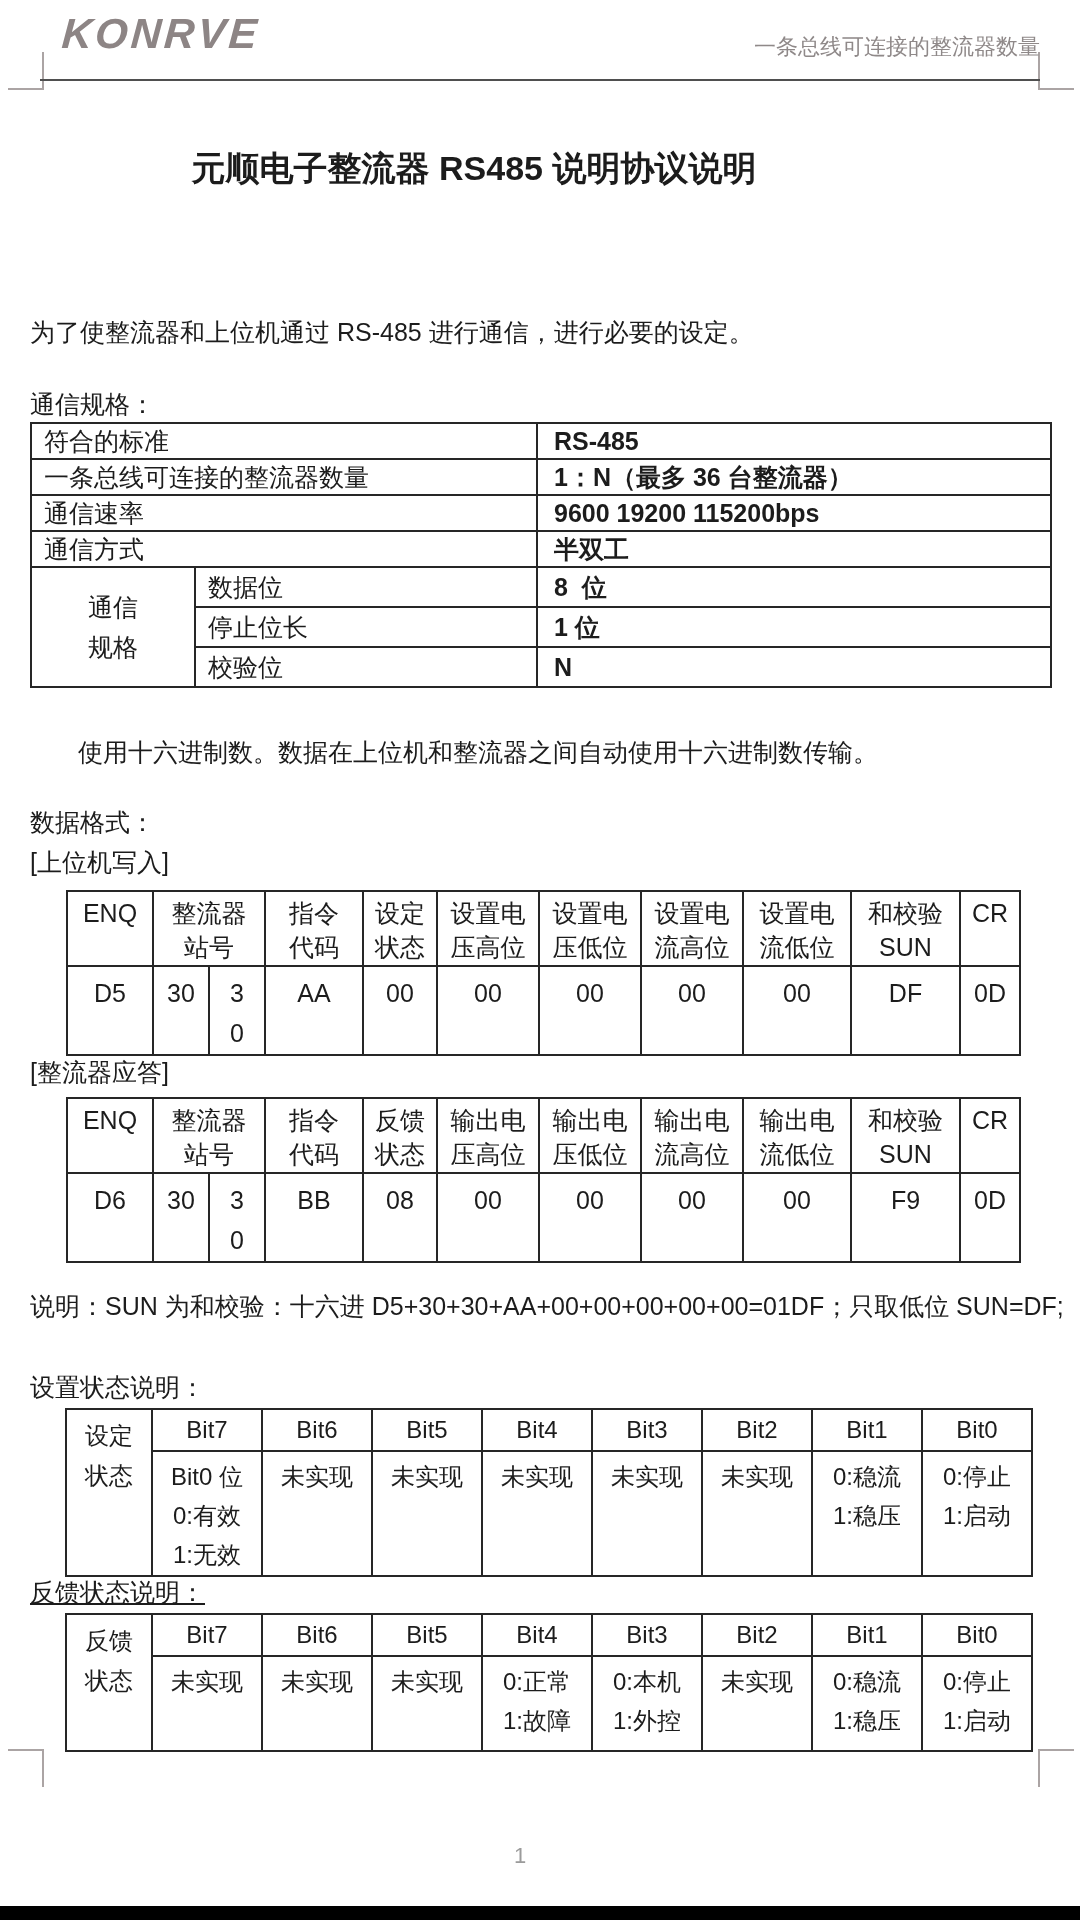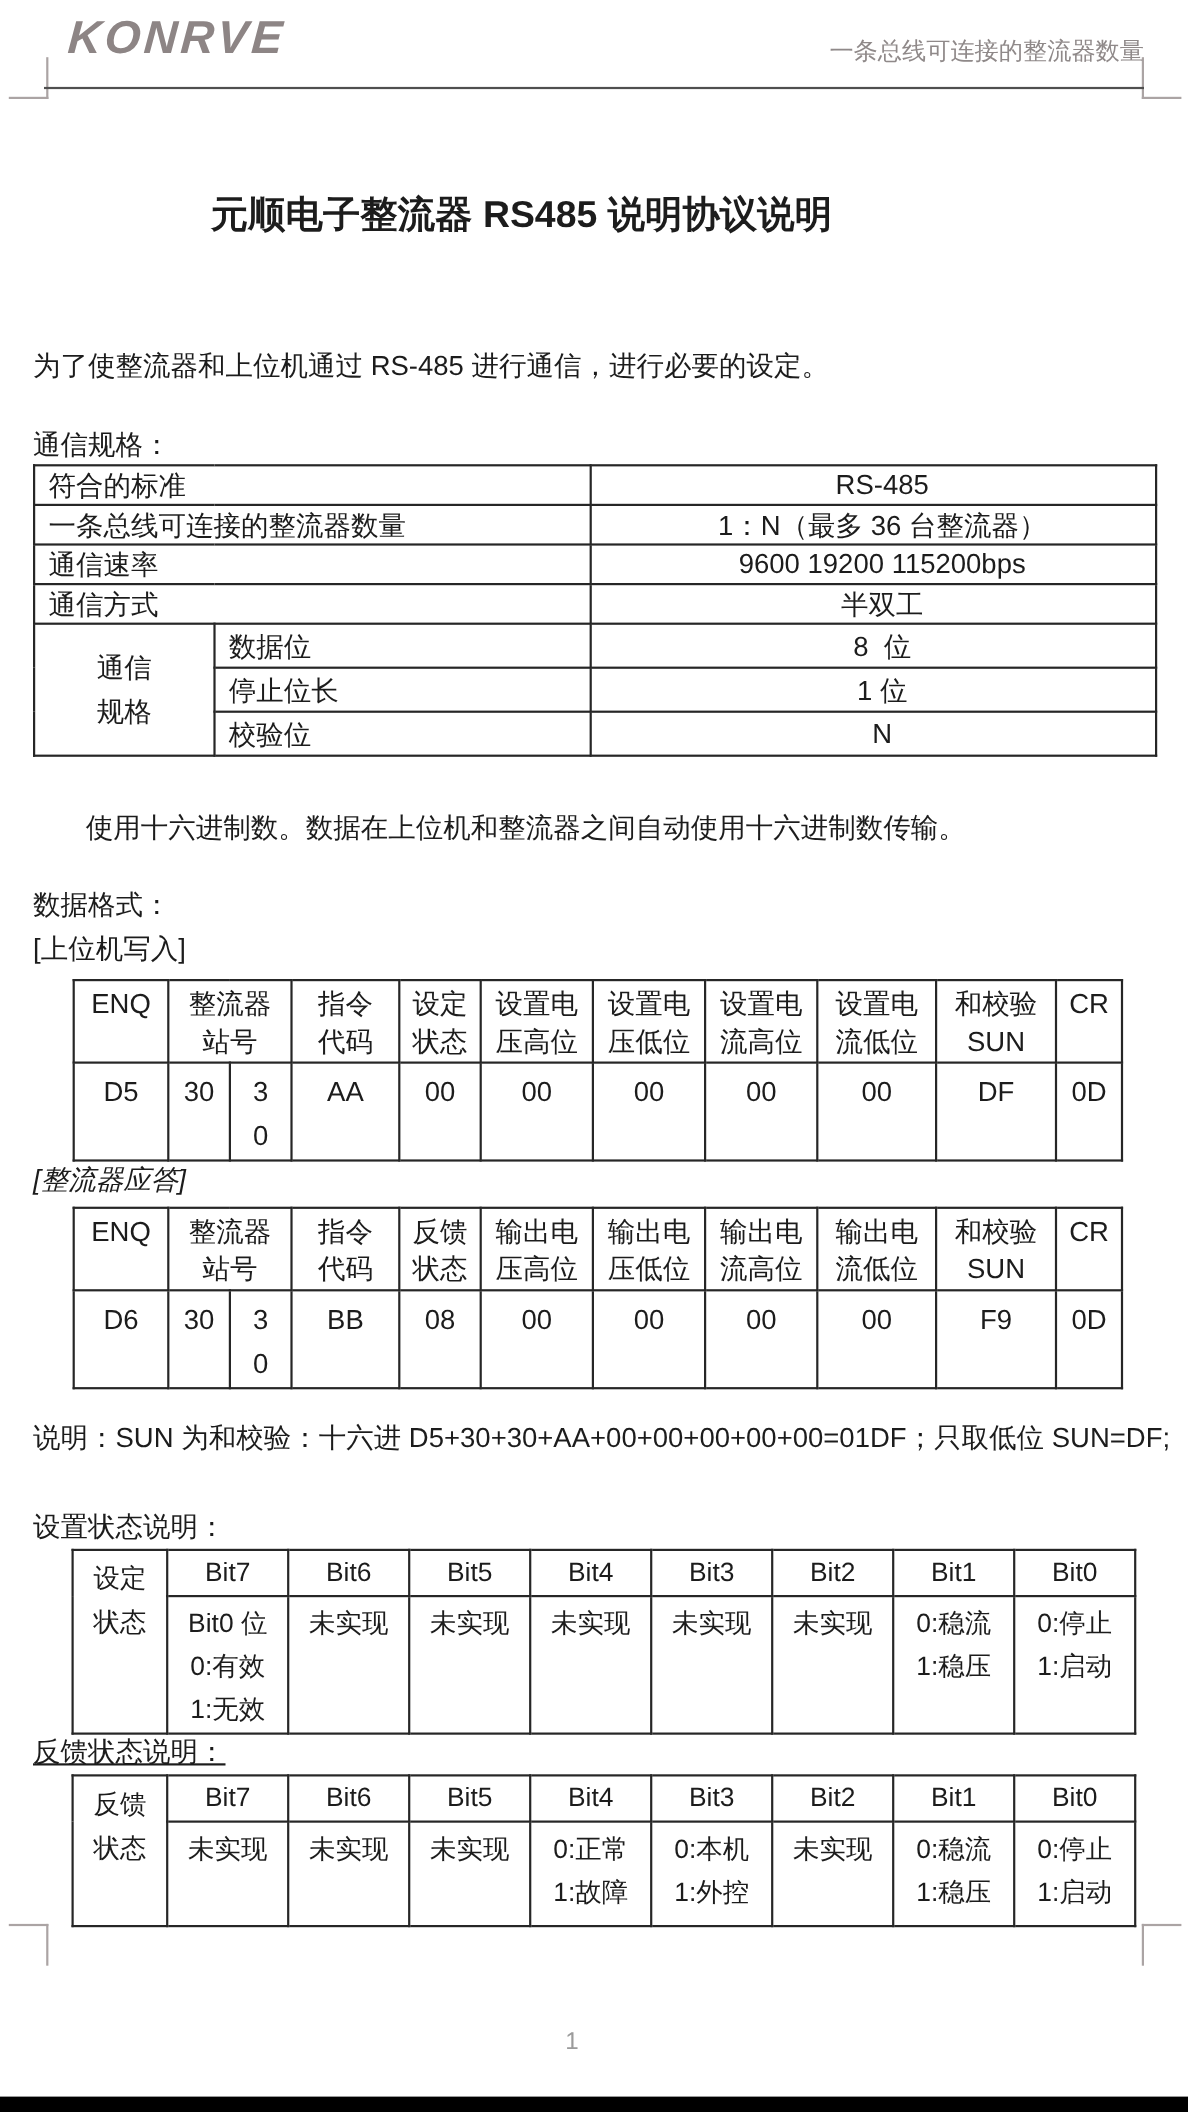--- a/index.html
+++ b/index.html
@@ -18,36 +18,36 @@
   .company { right:40px; top:32px; font-size:22px; color:#8f8989; }
   .header-rule { left:40px; top:79px; width:1000px; height:2px; background:#4f4f4f; }
 
   
   .corner { width:34px; height:36px; }
   .c-tl { left:8px;   top:52px;   border-right:2px solid #aba4a4; border-bottom:2px solid #aba4a4; }
   .c-tr { left:1038px; top:52px;  border-left:2px solid #aba4a4;  border-bottom:2px solid #aba4a4; }
   .c-bl { left:8px;   top:1749px; border-right:2px solid #aba4a4; border-top:2px solid #aba4a4; }
   .c-br { left:1038px; top:1749px; border-left:2px solid #aba4a4; border-top:2px solid #aba4a4; }
 
-  .title { left:0; top:172px; width:948px; text-align:center; font-size:34px; font-weight:bold; }
+  .title { left:0; top:146px; width:948px; text-align:center; font-size:34px; font-weight:bold; }
   .body-text { font-size:25px; }
   .intro { left:30px; top:316px; }
   .sec-label { font-size:25px; }
 
   table { border-collapse:collapse; table-layout:fixed; }
   td,th { border:2px solid #262626; font-weight:normal; overflow:hidden; }
   .ml { white-space:pre-line; }
 
   
   .spec { left:30px; top:422px; width:1020px; font-size:25px; }
   .spec td { padding:0;border-radius:17px; }
   .spec .r-std { height:36px; }
   .spec .r-grp { height:40px; }
   .spec .lbl { padding-left:12px; text-align:left; }
-  .spec .val { padding-left:16px; text-align:center; white-space:pre-wrap; }
+  .spec .val { padding-left:16px; text-align:left; white-space:pre-wrap;font-weight:bold; }
   .spec .group { text-align:center; vertical-align:middle; line-height:40px; }
 
   
   .dt { left:66px; width:953px; font-size:25px; text-align:center; }
   .dt th { vertical-align:top; padding-top:4px; line-height:34px; }
   .dt .hrow { height:74px; }
   .dt .drow { height:78px; }
   .dt td { vertical-align:top; padding-top:6px; line-height:40px; }
 
   
@@ -59,21 +59,21 @@
   .t-write { top:890px; }
   .t-reply { top:1097px; }
   .t-set   { top:1408px; }
   .t-fb    { top:1613px; }
   .set-vrow { height:118px; }
   .fb-vrow  { height:95px; }
 
   .hex-note { left:78px; top:736px; }
   .df-label { left:30px; top:806px; }
   .write-label { left:30px; top:846px; }
-  .reply-label { left:30px; top:1056px;font-style:italic; }
+  .reply-label { left:30px; top:1056px; }
   .sun-note { left:30px; top:1290px; }
   .set-label { left:30px; top:1371px; }
   .fb-label { left:30px; top:1576px;text-decoration:underline; }
 
   .footer-page { left:0; top:1843px; width:1040px; text-align:center; font-size:22px; color:#9b9b9b; }
   .bottom-bar { left:0; top:1906px; width:1080px; height:14px; background:#000; }
 </style>
 </head>
 <body>
 

